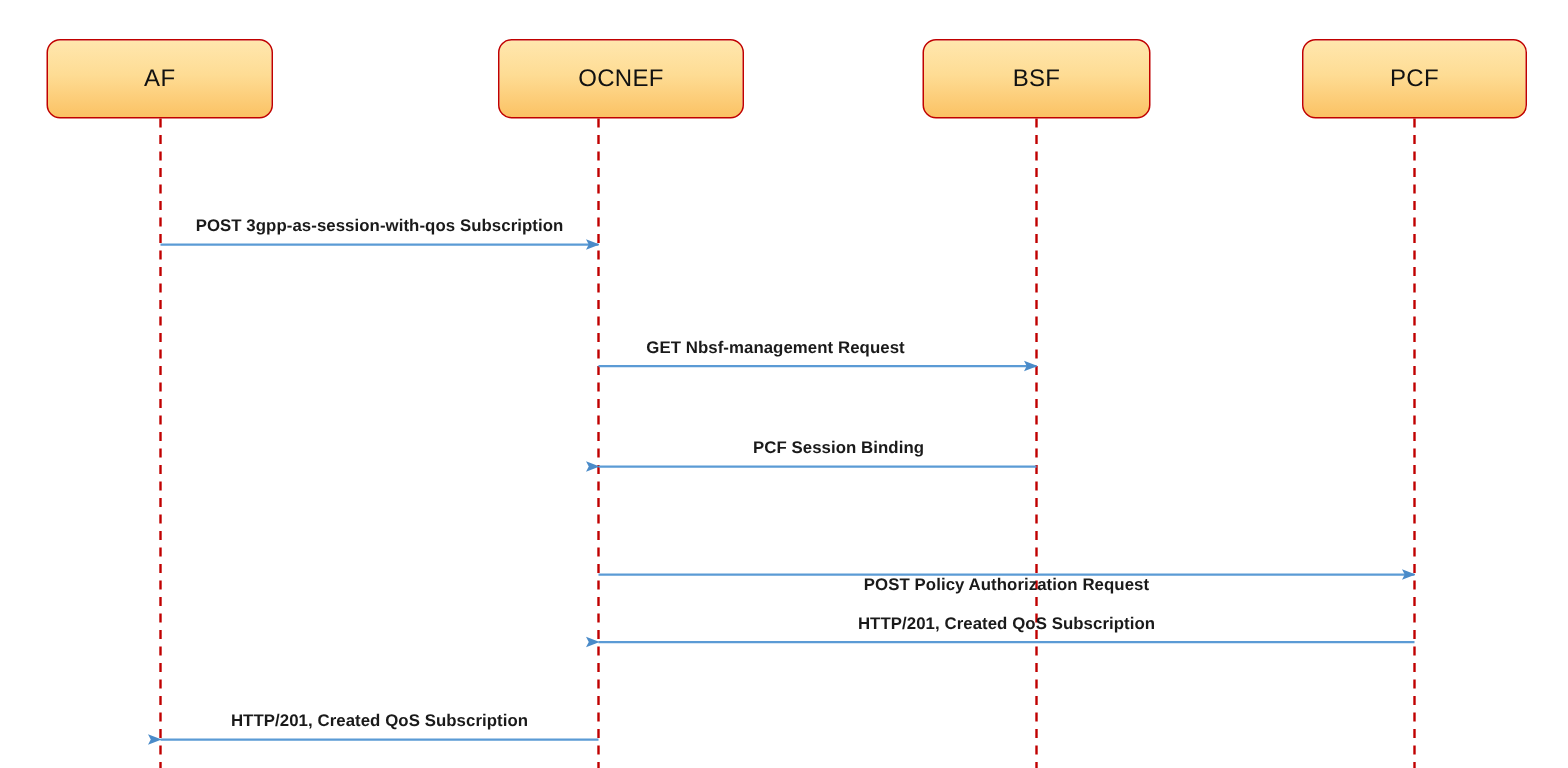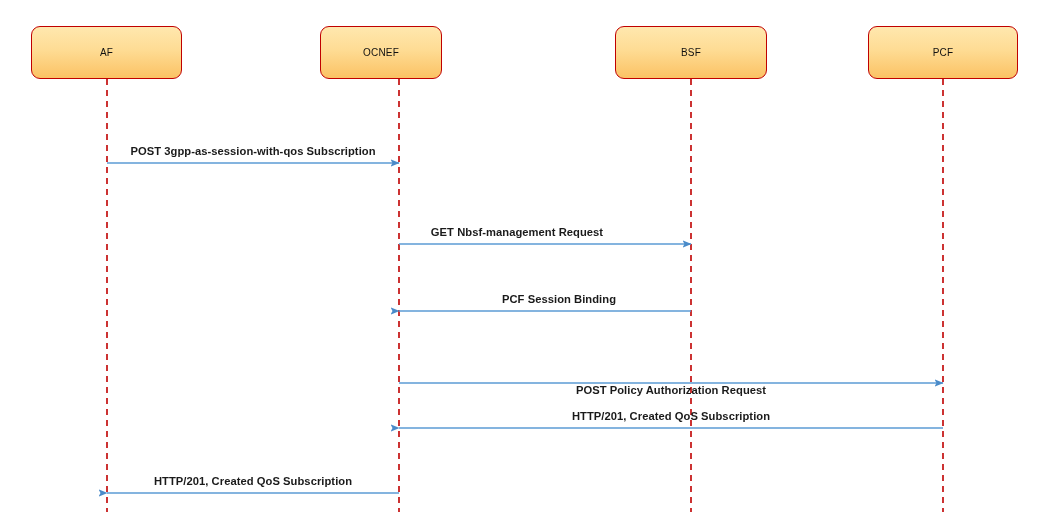--- a/index.html
+++ b/index.html
@@ -28,21 +28,21 @@
     box-sizing: border-box;
     border: 1.4px solid #C00000;
     border-radius: 9px;
     background: linear-gradient(to bottom, #FFE7AE 0%, #FEDC94 45%, #FBC264 100%);
     display: flex;
     align-items: center;
     justify-content: center;
   }
   .participant-label {
     font-family: "Liberation Sans", sans-serif;
-    font-size: 10px;
+    font-size: 16px;
     color: #111111;
     letter-spacing: 0.2px;
     white-space: nowrap;
   }
   .msg-label {
     position: absolute;
     font-family: "Liberation Sans", sans-serif;
     font-size: 11.2px;
     color: #1a1a1a;
     white-space: nowrap;
@@ -78,21 +78,21 @@
         <line x1="399" y1="383" x2="943" y2="383" stroke="#5B9BD5" stroke-width="1.5" marker-end="url(#arrowhead-right)"></line>
         <line x1="943" y1="428" x2="399" y2="428" stroke="#5B9BD5" stroke-width="1.5" marker-end="url(#arrowhead-left)"></line>
         <line x1="399" y1="493" x2="107" y2="493" stroke="#5B9BD5" stroke-width="1.5" marker-end="url(#arrowhead-left)"></line>
       </g>
   </svg>
 
   <div id="participants-group">
       <div class="participant-box" style="left: 31px; top: 26px; width: 151px; height: 53px;">
         <span class="participant-label">AF</span>
       </div>
-      <div class="participant-box" style="left: 320px; top: 26px; width: 122px; height: 53px;">
+      <div class="participant-box" style="left: 332px; top: 26px; width: 164px; height: 53px;">
         <span class="participant-label">OCNEF</span>
       </div>
       <div class="participant-box" style="left: 615px; top: 26px; width: 152px; height: 53px;">
         <span class="participant-label">BSF</span>
       </div>
       <div class="participant-box" style="left: 868px; top: 26px; width: 150px; height: 53px;">
         <span class="participant-label">PCF</span>
       </div>
     </div>
   <div id="labels-group">

